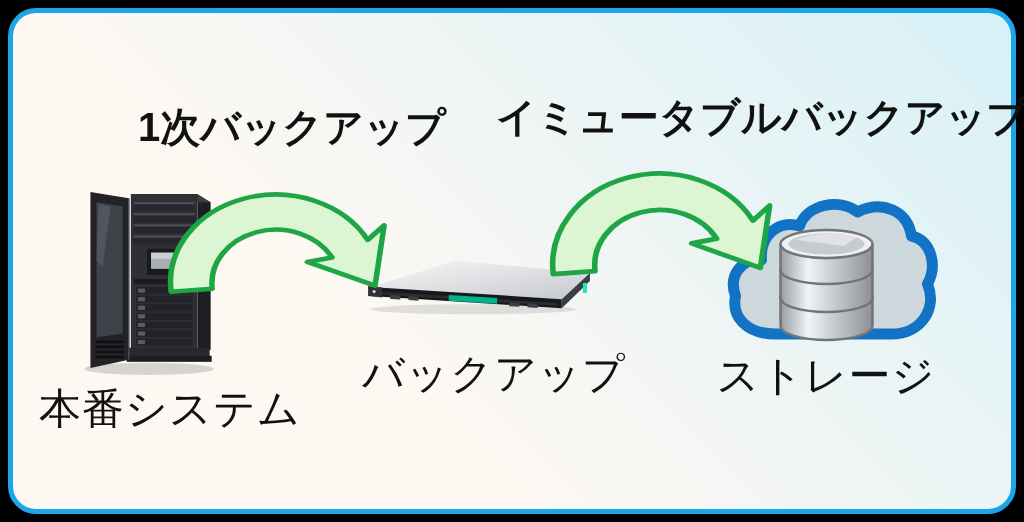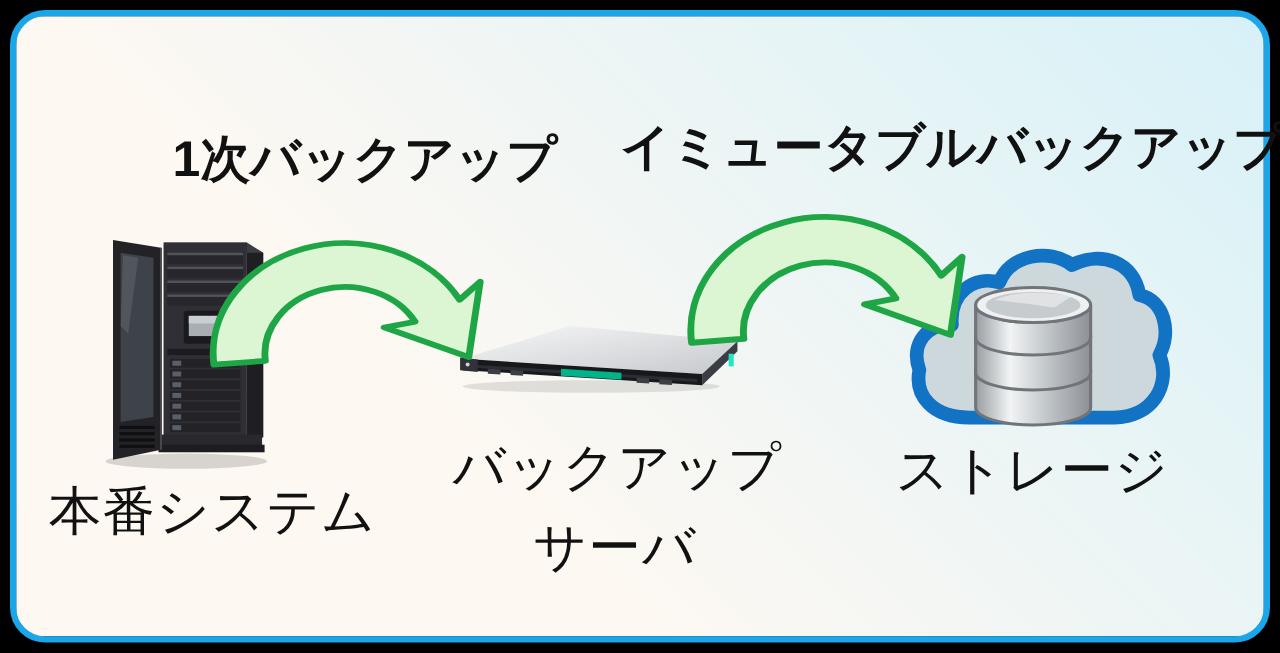--- a/index.html
+++ b/index.html
@@ -180,20 +180,19 @@
     <svg id="arrow1" class="icon-abs" viewBox="0 0 280 190" preserveAspectRatio="none">
       <use href="#arc-arrow"></use>
     </svg>
     <svg id="arrow2" class="icon-abs" viewBox="0 0 280 190" preserveAspectRatio="none">
       <use href="#arc-arrow"></use>
     </svg>
 
     <div class="node-label n1">本番システム</div>
     <div class="node-label n2">
       <div>バックアップ</div>
-      <div>サーバ</div>
     </div>
     <div class="node-label n3">
       <div>ストレージ</div>
     </div>
 
   </div>
 </div>
 
 </body></html>

